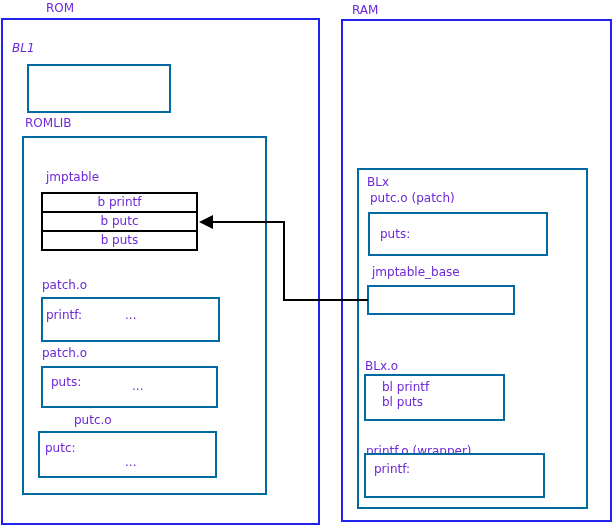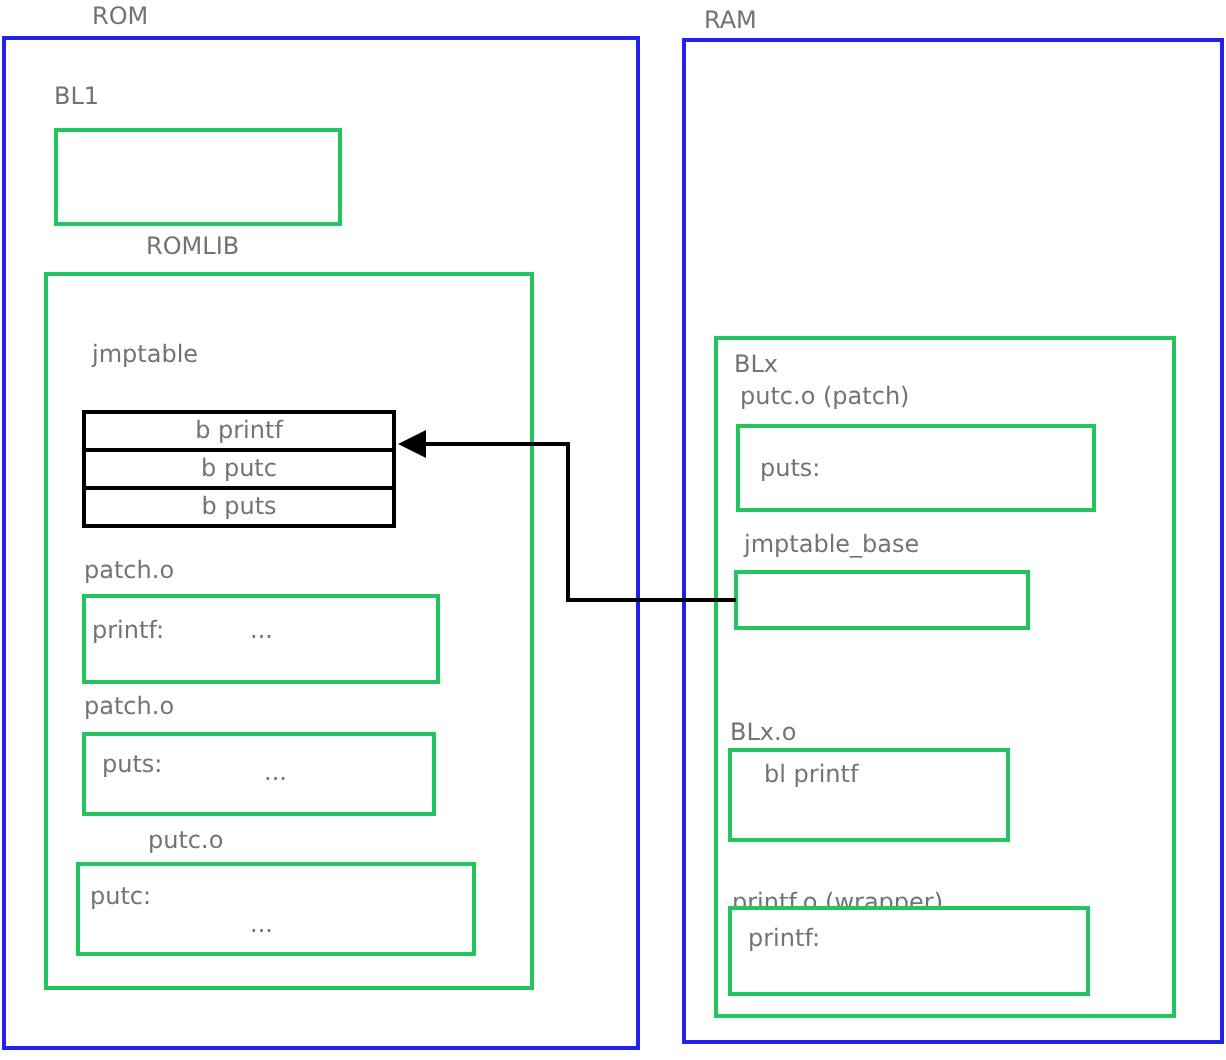--- a/index.html
+++ b/index.html
@@ -3,59 +3,58 @@
 <meta charset="utf-8">
 <style>
   html, body { margin: 0; padding: 0; background: #ffffff; }
   #canvas {
     position: relative;
     width: 613px;
     height: 530px;
     background: #ffffff;
     font-family: "DejaVu Sans", "Liberation Sans", sans-serif;
     font-size: 12px;
-    color: #737373;
+    color: #6d28d9;
     overflow: hidden;
   }
   .abs { position: absolute; box-sizing: border-box; }
   .lbl { white-space: nowrap; line-height: 14px; }
 
   
   .frame { border: 2px solid #2222ee; background: transparent; }
   #rom-frame  { left: 1px;   top: 18px; width: 319px; height: 507px; }
   #ram-frame  { left: 341px; top: 19px; width: 271px; height: 503px; }
 
   
-  .bbox { border: 2px solid #22c55e; background: #ffffff; }
+  .bbox { border: 2px solid #0369a1; background: #ffffff; }
 
   
   #rom-title      { left: 46px;  top: 1px; }
-  #bl1-label      { left: 27px;  top: 41px; }
+  #bl1-label      { left: 12px;  top: 41px; font-style: italic; }
   #bl1-box        { left: 27px;  top: 64px;  width: 144px; height: 49px; }
-  #romlib-label   { left: 25px;  top: 116px; margin-left: 48px; }
+  #romlib-label   { left: 25px;  top: 116px; }
   #romlib-box     { left: 22px;  top: 136px; width: 245px; height: 359px; background: transparent; }
   #jmptable-label { left: 46px;  top: 170px; }
   #jmptable-box   { left: 41px;  top: 192px; width: 157px; }
   .jmp-row {
     box-sizing: border-box;
     height: 21px;
     border: 2px solid #000000;
     text-align: center;
     line-height: 17px;
     background: #ffffff;
-    margin-top: 13px;
   }
   .jmp-row + .jmp-row { margin-top: -2px; }
 
   #printf-o-label { left: 42px; top: 278px; }
   #printf-o-box   { left: 41px; top: 297px; width: 179px; height: 45px; }
   #puts-o-label   { left: 42px; top: 346px; }
   #puts-o-box     { left: 41px; top: 366px; width: 177px; height: 42px; }
   #putc-o-label   { left: 42px; top: 413px; margin-left: 32px; }
-  #putc-o-box     { left: 38px; top: 431px; width: 200px; height: 47px; }
+  #putc-o-box     { left: 38px; top: 431px; width: 179px; height: 47px; }
 
   #printf-o-sym  { left: 3px;  top: 9px; }
   #printf-o-dots { left: 82px; top: 9px; }
   #puts-o-sym    { left: 8px;  top: 7px; }
   #puts-o-dots   { left: 89px; top: 11px; }
   #putc-o-sym    { left: 5px;  top: 8px; }
   #putc-o-dots   { left: 85px; top: 22px; }
 
   
   #ram-title            { left: 352px; top: 3px; }
@@ -135,20 +134,21 @@
   <div class="abs bbox" id="puts-patch-box">
     <span class="abs lbl" id="puts-patch-sym">puts:</span>
   </div>
 
   <div class="abs lbl" id="jmptable-base-label">jmptable_base</div>
   <div class="abs bbox" id="jmptable-base-box"></div>
 
   <div class="abs lbl" id="blx-o-label">BLx.o</div>
   <div class="abs bbox" id="blx-o-box">
     <div class="code-line">bl printf</div>
+    <div class="code-line">bl puts</div>
   </div>
 
   <div class="abs lbl" id="printf-wrapper-label">printf.o (wrapper)</div>
   <div class="abs bbox" id="printf-wrapper-box">
     <span class="abs lbl" id="printf-wrapper-sym">printf:</span>
   </div>
 
   <div class="abs wire" id="arrow-seg-lower"></div>
   <div class="abs wire" id="arrow-seg-vert"></div>
   <div class="abs wire" id="arrow-seg-upper"></div>

